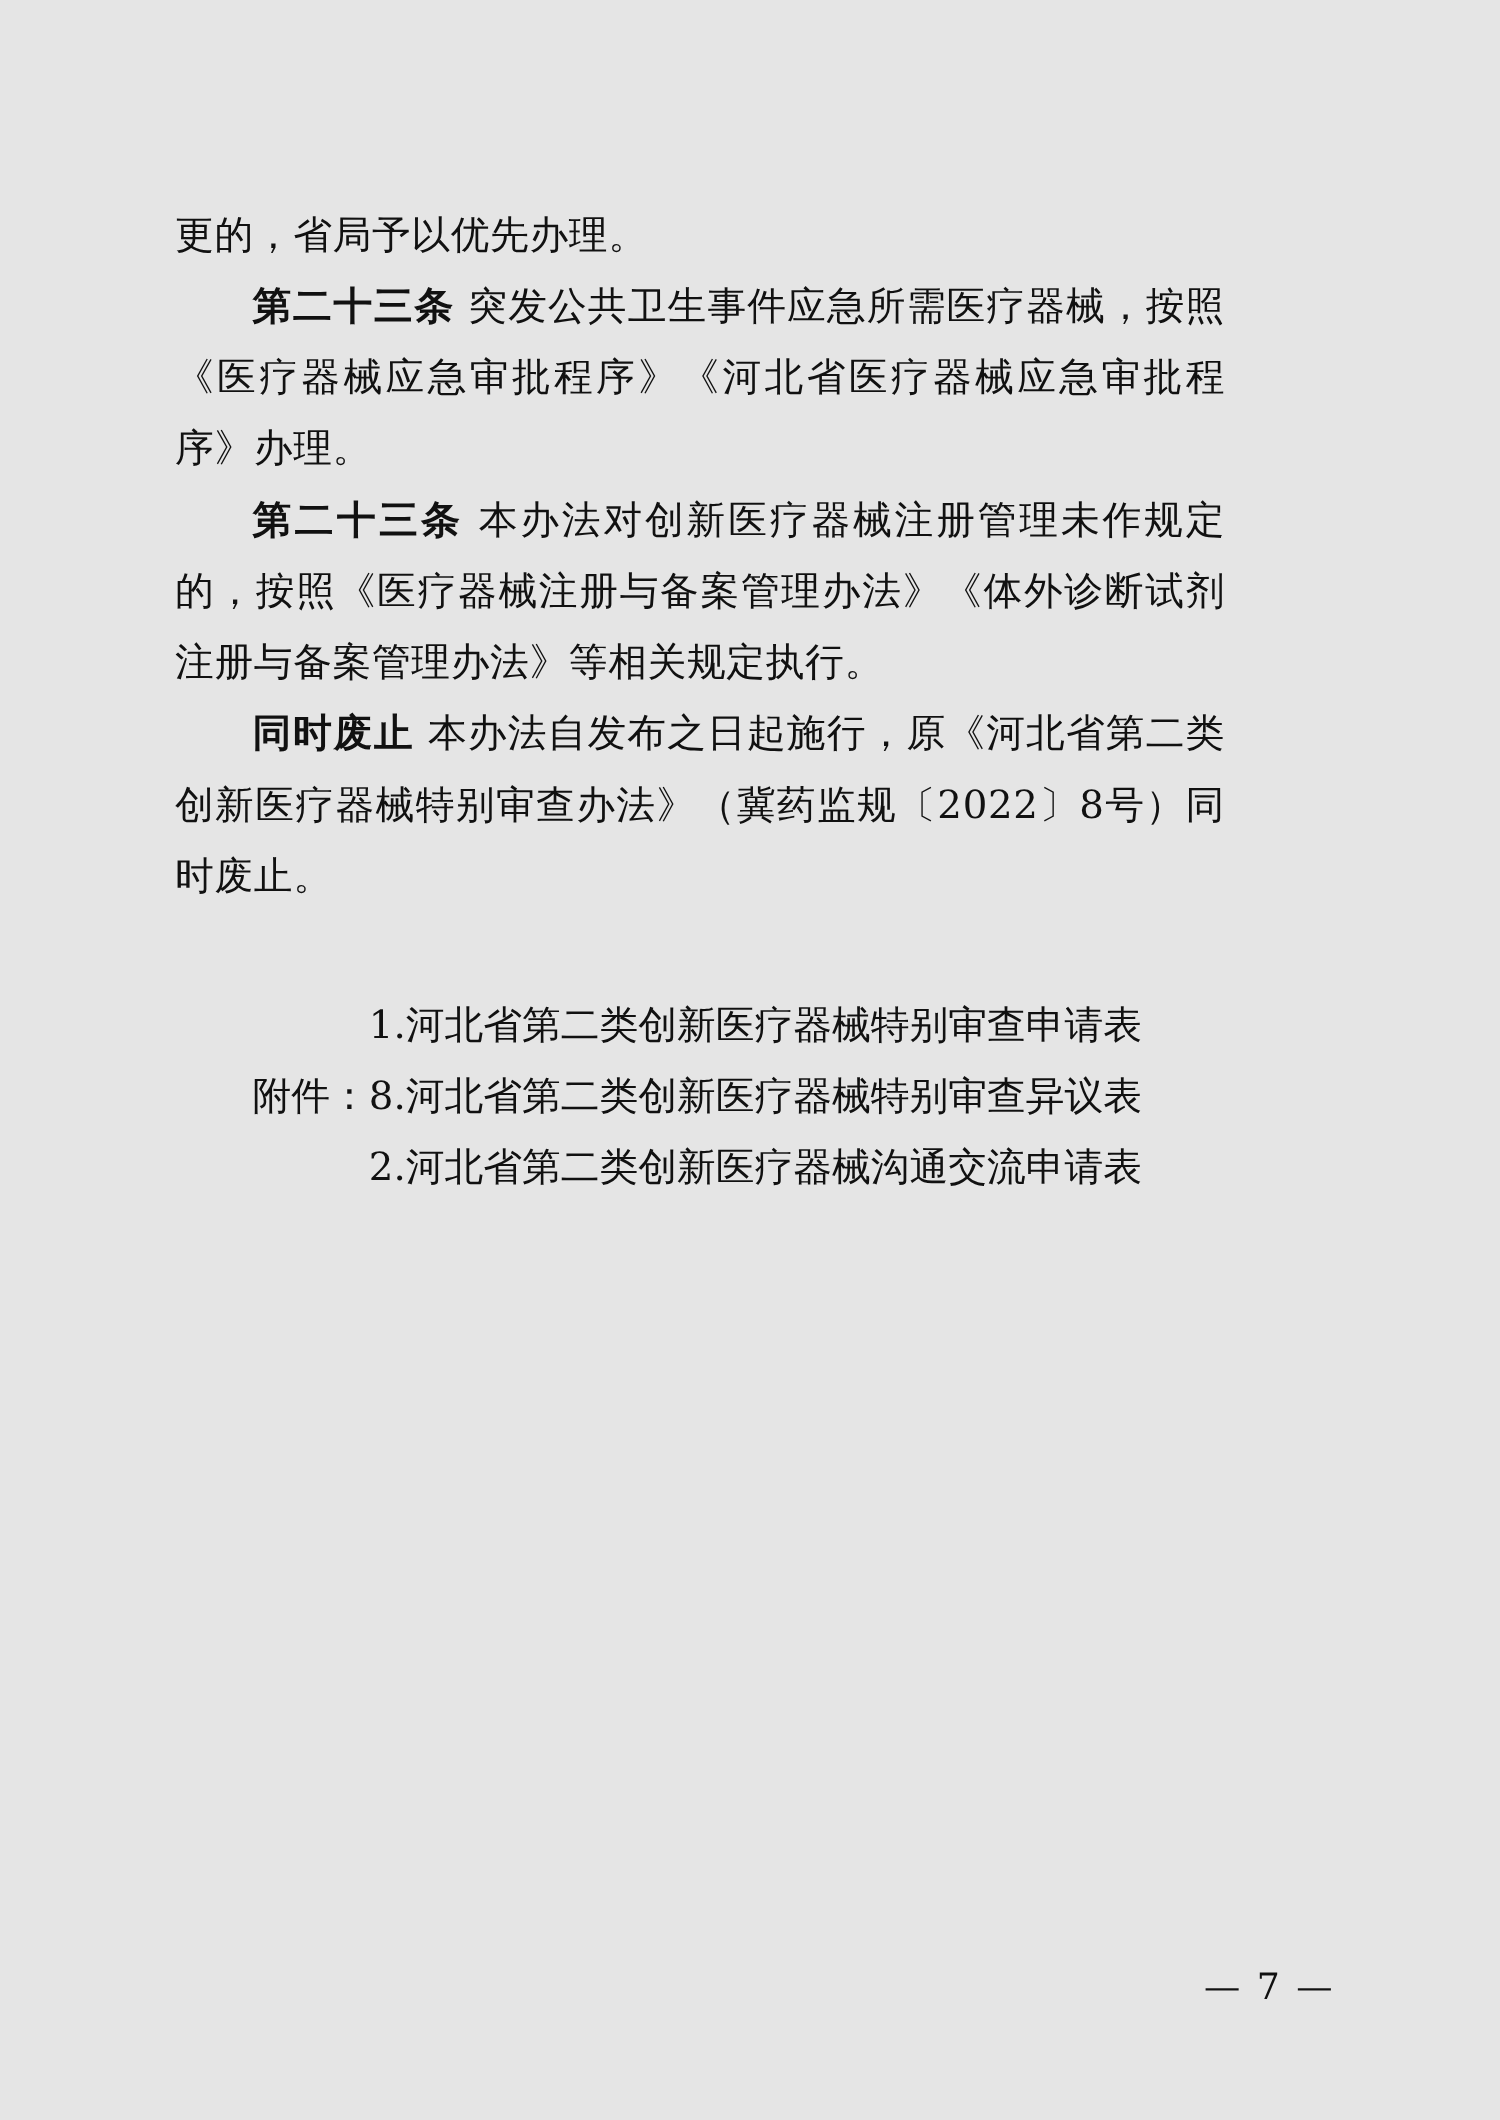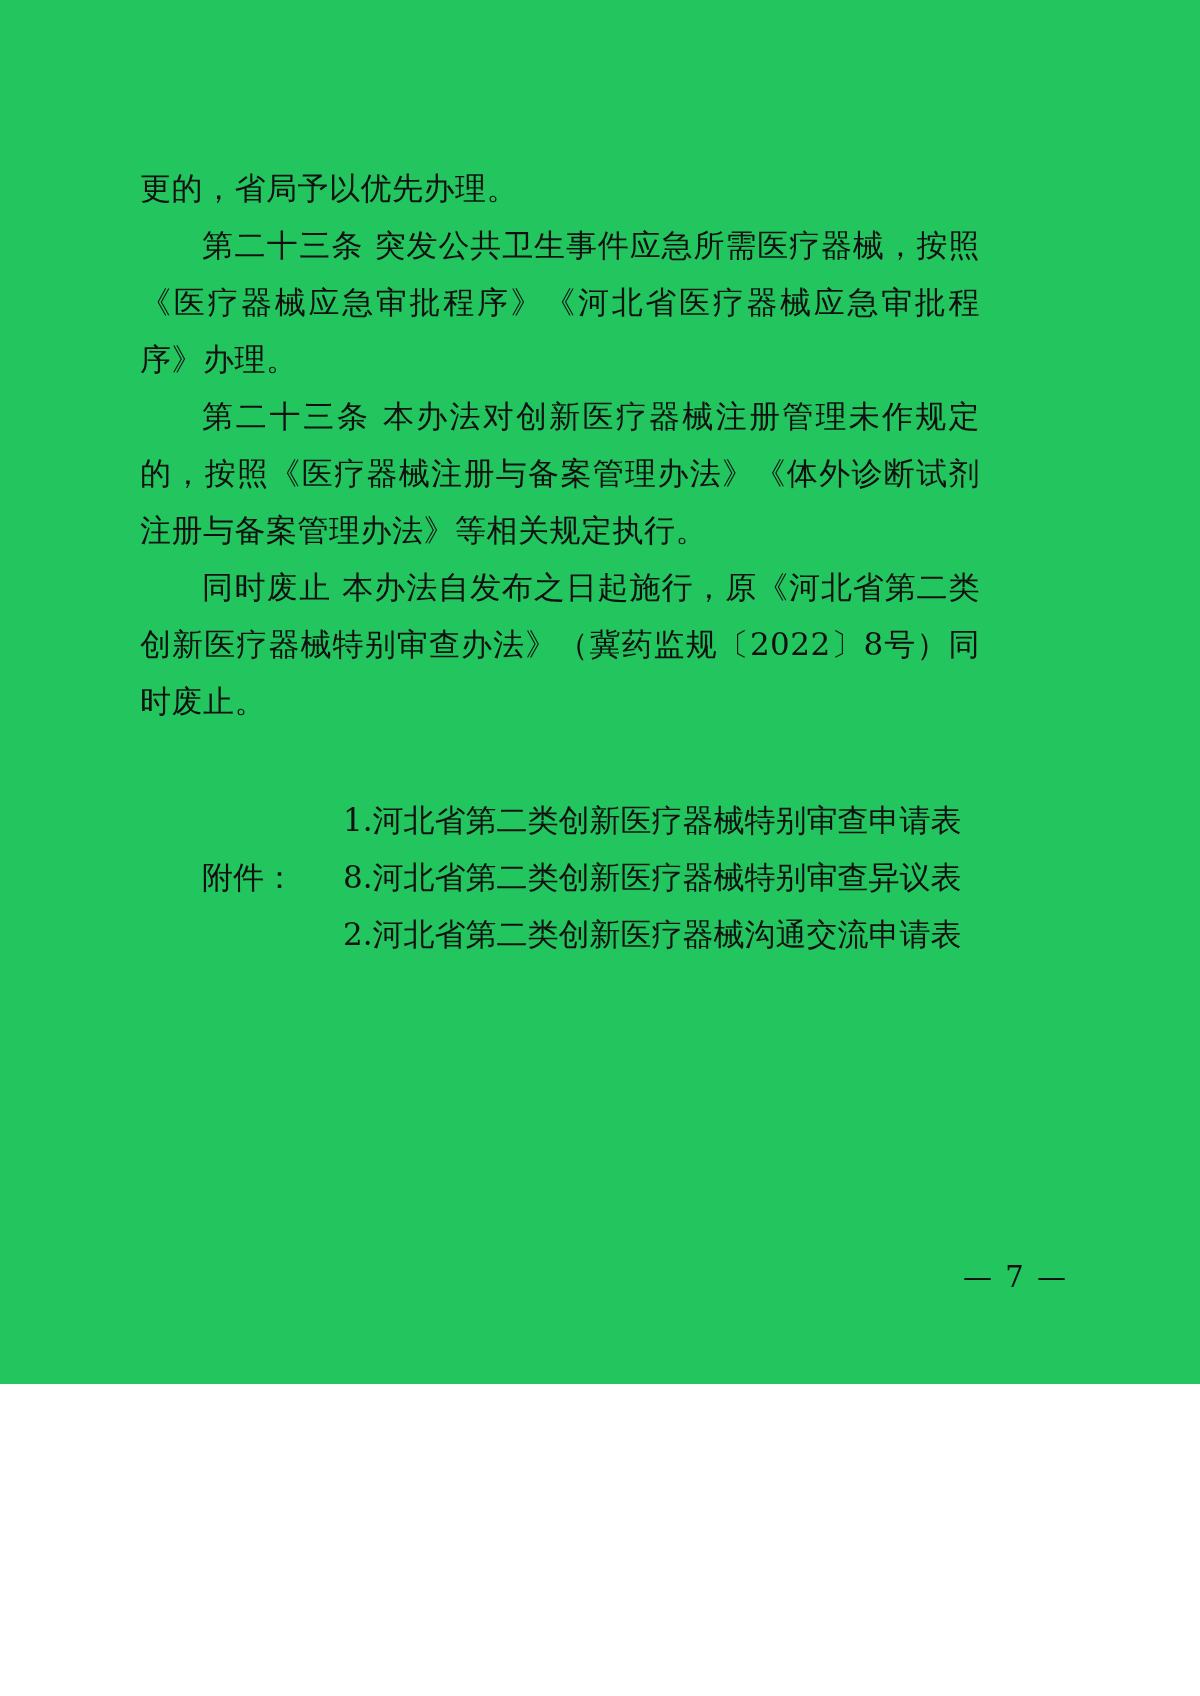--- a/index.html
+++ b/index.html
@@ -3,22 +3,22 @@
 <meta charset="utf-8">
 <style>
   html, body {
     margin: 0;
     padding: 0;
     background: #ffffff;
   }
   .page {
     position: relative;
     width: 1200px;
-    height: 1384px;
-    background: #22c55e;
+    height: 1696px;
+    background: #e5e5e5;
     font-family: "DejaVu Serif", "Liberation Serif", serif;
     color: #111111;
     overflow: hidden;
   }
   .content {
     position: absolute;
     left: 140px;
     top: 160px;
     width: 840px;
   }
@@ -28,21 +28,21 @@
     line-height: 57px;
     letter-spacing: 0.5px;
     text-align: justify;
     text-justify: inter-ideograph;
     color: #111111;
   }
   p.indent {
     text-indent: 62px;
   }
   .art-label {
-    font-weight: normal;
+    font-weight: bold;
     letter-spacing: 1px;
   }
   .attach-block {
     margin-top: 62px;
     font-size: 31px;
     line-height: 57px;
   }
   .attach-row {
     display: flex;
     align-items: center;
@@ -52,21 +52,20 @@
     flex: 0 0 155px;
     padding-left: 62px;
     box-sizing: border-box;
     white-space: nowrap;
   }
   .attach-items {
     flex: 1;
   }
   .attach-item {
     display: block;
-    margin-left: 48px;
   }
   .attach-cont {
     display: block;
     padding-left: 38px;
   }
   .page-number {
     position: absolute;
     right: 132px;
     bottom: 90px;
     font-size: 29px;

